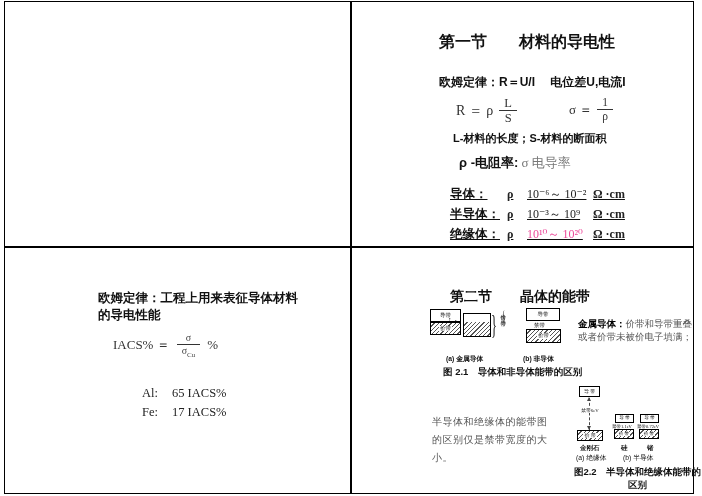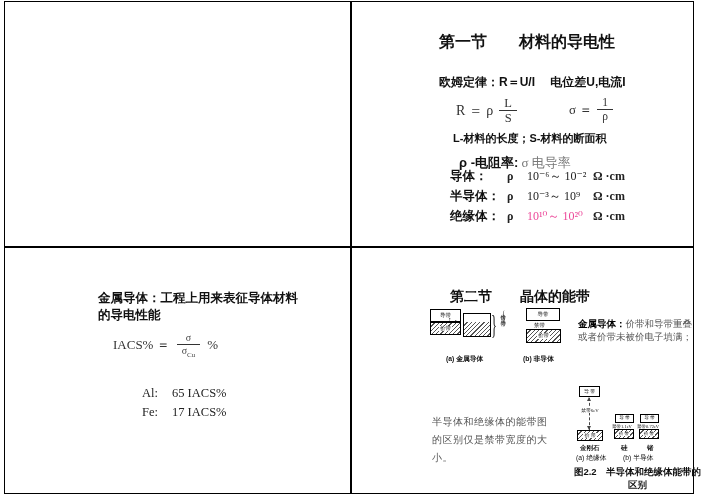--- a/index.html
+++ b/index.html
@@ -54,21 +54,21 @@
       <span class="den">ρ</span>
     </span>
   </div>
 
   <div class="abs hei" style="left:102px;top:131px;font-size:11px;">L-材料的长度；S-材料的断面积</div>
   <div class="abs" style="left:108px;top:154px;font-size:13px;text-align:right;">
     <span class="hei">ρ -电阻率:</span>
     <span class="serif" style="color:#777;">σ  电导率</span>
   </div>
 
-  <div class="abs" style="left:99px;top:168px;">
+  <div class="abs" style="left:99px;top:186px;text-decoration:underline;">
     <div class="row2" style="height:20px;">
       <span class="hei" style="width:57px;font-size:12.5px;">导体：</span>
       <span class="serif" style="width:20px;font-weight:bold;font-size:12px;color:#222;">ρ</span>
       <span class="serif" style="width:66px;font-size:12px;color:#222;">10⁻⁶～ 10⁻²</span>
       <span class="serif" style="font-weight:bold;font-size:12px;color:#222;">Ω ·cm</span>
     </div>
     <div class="row2" style="height:20px;">
       <span class="hei" style="width:57px;font-size:12.5px;">半导体：</span>
       <span class="serif" style="width:20px;font-weight:bold;font-size:12px;color:#222;">ρ</span>
       <span class="serif" style="width:66px;font-size:12px;color:#222;">10⁻³～ 10⁹</span>
@@ -77,21 +77,21 @@
     <div class="row2" style="height:20px;">
       <span class="hei" style="width:57px;font-size:12.5px;">绝缘体：</span>
       <span class="serif" style="width:20px;font-weight:bold;font-size:12px;color:#222;">ρ</span>
       <span class="serif" style="width:66px;font-size:12px;color:#ec4899;">10¹⁰～ 10²⁰</span>
       <span class="serif" style="font-weight:bold;font-size:12px;color:#222;">Ω ·cm</span>
     </div>
   </div>
 </div>
 
 <div class="q" style="left:0;top:248px;">
-  <div class="abs hei" style="left:98px;top:42px;width:200px;font-size:12.5px;line-height:17px;">金属导体：工程上用来表征导体材料的导电性能</div>
+  <div class="abs hei" style="left:98px;top:42px;width:200px;font-size:12.5px;line-height:17px;">欧姆定律：工程上用来表征导体材料的导电性能</div>
 
   <div class="abs serif" style="left:113px;top:84px;font-size:13px;color:#333;display:flex;align-items:center;gap:7px;">
     <span>IACS% ＝</span>
     <span class="frac" style="font-size:10px;color:#444;">
       <span class="num">σ</span>
       <span class="den"><span>σ</span><sub style="font-size:7px;">Cu</sub></span>
     </span>
     <span>%</span>
   </div>
 
@@ -132,20 +132,21 @@
         <span>导带</span>
       </div>
     <div class="abs" style="left:183px;top:74px;font-size:5.5px;">禁带</div>
     <div class="band hatch" style="left:175px;top:81px;width:35px;height:14px;font-size:5.5px;">
         <span class="chip">价带</span>
       </div>
   </div>
 
   <div class="abs tinylbl" style="left:95px;top:106px;">(a) 金属导体</div>
   <div class="abs tinylbl" style="left:172px;top:106px;">(b) 非导体</div>
+  <div class="abs figcap" style="left:92px;top:118px;">图 2.1　导体和非导体能带的区别</div>
 
   <div class="abs serif" style="left:227px;top:69px;width:118px;font-size:9.5px;line-height:13px;color:#555;">
     <p style="margin:0 4px 8px 0;"><b class="hei" style="color:#000;font-size:9.5px;">金属导体：</b><span>价带和导带重叠或者价带未被价电子填满；</span></p>
   </div>
 
   <div class="abs serif" style="left:81px;top:165px;width:116px;font-size:10px;line-height:18px;color:#555;letter-spacing:.5px;">半导体和绝缘体的能带图的区别仅是禁带宽度的大小。</div>
 
   <div>
     <div class="band" style="left:228px;top:138px;width:21px;height:11px;font-size:5px;">
         <span>导 带</span>

